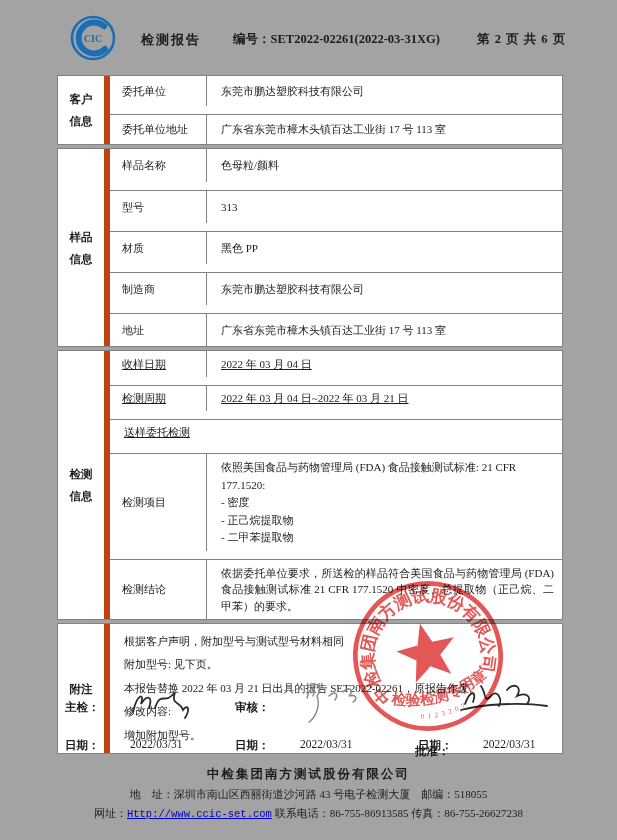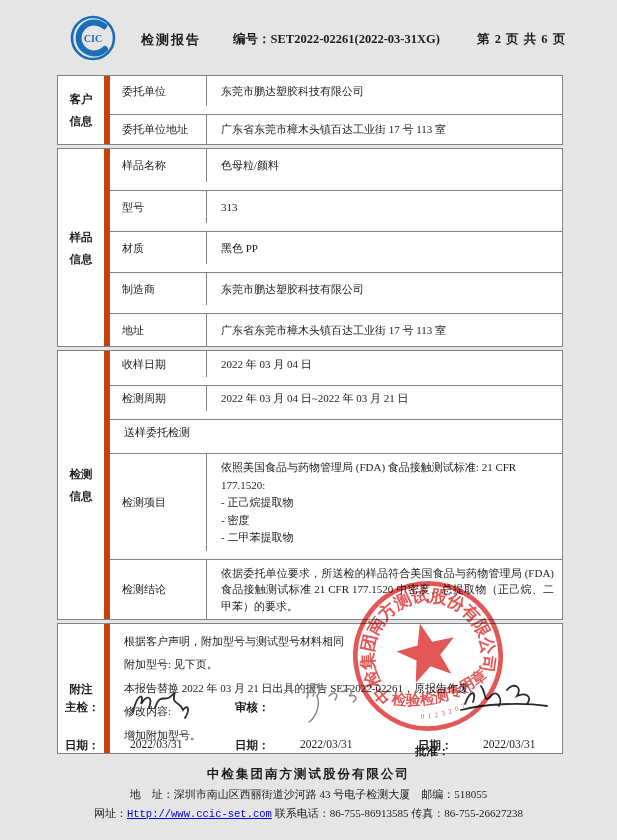--- a/index.html
+++ b/index.html
@@ -1,18 +1,18 @@
 <!DOCTYPE html>
 <html><head>
 <meta charset="utf-8">
 <style>
   * { margin:0; padding:0; box-sizing:border-box; }
   html,body { background:#ffffff; }
   body { font-family:"Liberation Serif","DejaVu Serif",serif; color:#1c1c1c; }
-  .page { position:relative; width:617px; height:840px; background:#e5e5e5; overflow:hidden; }
+  .page { position:relative; width:617px; height:840px; background:#a3a3a3; overflow:hidden; }
 
   
   .hdr { position:relative; height:75px; }
   .logo { position:absolute; left:62px; top:14px; width:62px; height:48px; }
   .hdr-title { position:absolute; left:141px; top:31px; font-size:13px; font-weight:bold; letter-spacing:2px; }
   .hdr-no { position:absolute; left:233px; top:31px; font-size:12.5px; font-weight:bold; }
   .hdr-page { position:absolute; left:477px; top:31px; font-size:12.5px; font-weight:bold; letter-spacing:1px; }
 
   
   .tbl-wrap { position:absolute; left:57px; top:75px; width:506px; }
@@ -20,21 +20,21 @@
   .gcell { width:52px; border-right:6px solid #c2410c; display:flex; flex-direction:column;
            align-items:center; justify-content:center; font-size:11.5px; font-weight:bold; line-height:22px; }
   .rows { flex:1; display:flex; flex-direction:column;gap:8px; }
   .row { display:flex; border-top:1px solid #828282; }
   .row:first-child { border-top:none; }
   .lcell { width:97px; border-right:1px solid #828282; font-size:11px; display:flex; align-items:center; padding-left:12px; }
   .vcell { flex:1; font-size:11px; display:flex; align-items:center; padding-left:14px; padding-right:8px; }
   .vcell.multi { display:block; padding-top:5px; padding-bottom:4px; }
   .vline { line-height:17.5px; }
   .just { text-align:justify; line-height:16.8px; padding-top:3px; padding-bottom:3px; }
-  .h30 { height:30px; } .h33 { height:33px; } .h26 { height:26px; }
+  .h30 { height:30px; } .h33 { height:33px; } .h26 { height:26px;text-decoration:underline; }
   .notes-cell { flex:1; font-size:11px; padding:6px 10px 6px 14px; }
   .notes-cell div { line-height:23.5px; }
 
   
   .sig-area { position:absolute; left:57px; top:682px; width:506px; height:80px; font-size:11.5px; }
   .sig-label { position:absolute; font-weight:bold; }
   .sig-svg { position:absolute; }
   .date-label { position:absolute; top:56px; font-weight:bold; }
   .date-val { position:absolute; top:56px; font-size:11.5px; }
 
@@ -128,22 +128,22 @@
           <div class="vcell">2022 年 03 月 04 日~2022 年 03 月 21 日</div>
         </div>
         <div class="row h26">
           <div class="vcell">送样委托检测</div>
         </div>
         <div class="row">
           <div class="lcell">检测项目</div>
           <div class="vcell multi">
             <div class="vline">依照美国食品与药物管理局 (FDA) 食品接触测试标准: 21 CFR</div>
             <div class="vline">177.1520:</div>
+            <div class="vline">- 密度</div>
             <div class="vline">- 正己烷提取物</div>
-            <div class="vline">- 密度</div>
             <div class="vline">- 二甲苯提取物</div>
           </div>
         </div>
         <div class="row">
           <div class="lcell">检测结论</div>
           <div class="vcell multi just">依据委托单位要求，所送检的样品符合美国食品与药物管理局 (FDA) 食品接触测试标准 21 CFR 177.1520 中密度、总提取物（正己烷、二甲苯）的要求。</div>
         </div>
       </div>
     </div>
 

